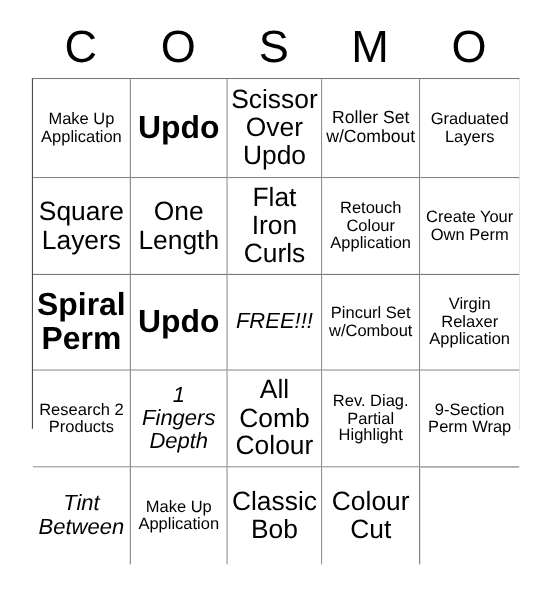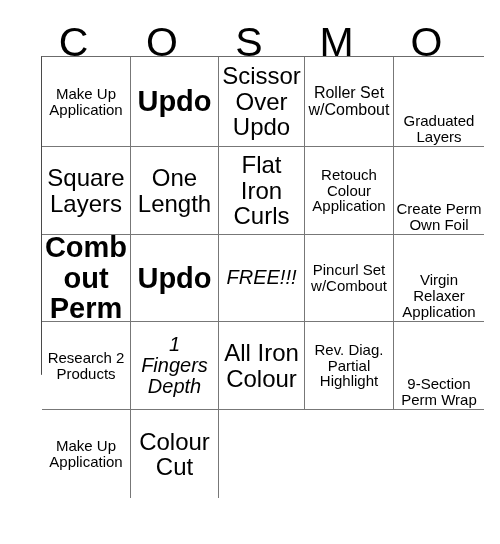--- a/index.html
+++ b/index.html
@@ -42,47 +42,46 @@
   .hl-0 { width: 89px; }
   .hl-1 { width: 88px; }
   .hl-2 { width: 86px; }
   .hl-3 { width: 89px; }
   .hl-4 { width: 91px; }
 
   
   #grid {
     position: absolute;
     left: 29px;
-    top: 56px;
+    top: 71px;
     width: 443px;
     height: 319px;
     border-top: 1px solid #6b6b6b;
     border-left: 1px solid #4a4a4a;
     border-right: 1px solid #6b6b6b;
     border-bottom: 1px solid #8a8a8a;
     box-sizing: border-box;
     display: grid;
     grid-template-columns: 89px 88px 86px 89px 90px;
     grid-template-rows: 90px 88px 87px 88px 88px;
     background: #ffffff;
-    margin-left: 12px;
   }
   .cell {
     box-sizing: border-box;
     border-right: 1px solid #777777;
     border-bottom: 1px solid #777777;
     display: flex;
     align-items: center;
     justify-content: center;
     text-align: center;
     padding: 1px 2px;
     overflow: hidden;
     background: #ffffff;
   }
-  .cell:nth-child(5n) { border-right: none; align-items: flex-end; }
+  .cell:nth-child(5n) { border-right: none; }
   .cell.lastrow { border-bottom: none; }
   .cell-text {
     display: block;
     width: 100%;
     line-height: 1.06;
     word-wrap: break-word;
     color: #000000;
   }
   
   .fs-xl  { font-size: 29px; font-weight: bold; }
@@ -128,25 +127,25 @@
     <div class="cell">
         <span class="cell-text fs-lg">One Length</span>
       </div>
     <div class="cell">
         <span class="cell-text fs-lg">Flat Iron Curls</span>
       </div>
     <div class="cell">
         <span class="cell-text fs-sm">Retouch Colour Application</span>
       </div>
     <div class="cell">
-        <span class="cell-text fs-sm">Create Perm Own Foil</span>
+        <span class="cell-text fs-sm">Create Your Own Perm</span>
       </div>
 
     <div class="cell">
-        <span class="cell-text fs-xl">Combout Perm</span>
+        <span class="cell-text fs-xl">Spiral Perm</span>
       </div>
     <div class="cell">
         <span class="cell-text fs-xl">Updo</span>
       </div>
     <div class="cell">
         <span class="cell-text fs-md">FREE!!!</span>
       </div>
     <div class="cell">
         <span class="cell-text fs-sm">Pincurl Set w/Combout</span>
       </div>
@@ -154,30 +153,36 @@
         <span class="cell-text fs-sm">Virgin Relaxer Application</span>
       </div>
 
     <div class="cell">
         <span class="cell-text fs-sm">Research 2 Products</span>
       </div>
     <div class="cell">
         <span class="cell-text fs-md">1 Fingers Depth</span>
       </div>
     <div class="cell">
-        <span class="cell-text fs-lg">All Iron Colour</span>
+        <span class="cell-text fs-lg">All Comb Colour</span>
       </div>
     <div class="cell">
         <span class="cell-text fs-sm">Rev. Diag. Partial Highlight</span>
       </div>
     <div class="cell">
         <span class="cell-text fs-sm">9-Section Perm Wrap</span>
       </div>
 
     <div class="cell lastrow">
+        <span class="cell-text fs-md">Tint Between</span>
+      </div>
+    <div class="cell lastrow">
         <span class="cell-text fs-sm">Make Up Application</span>
+      </div>
+    <div class="cell lastrow">
+        <span class="cell-text fs-lg">Classic Bob</span>
       </div>
     <div class="cell lastrow">
         <span class="cell-text fs-lg">Colour Cut</span>
       </div>
   </div>
 
 </div>
 
 </body></html>

